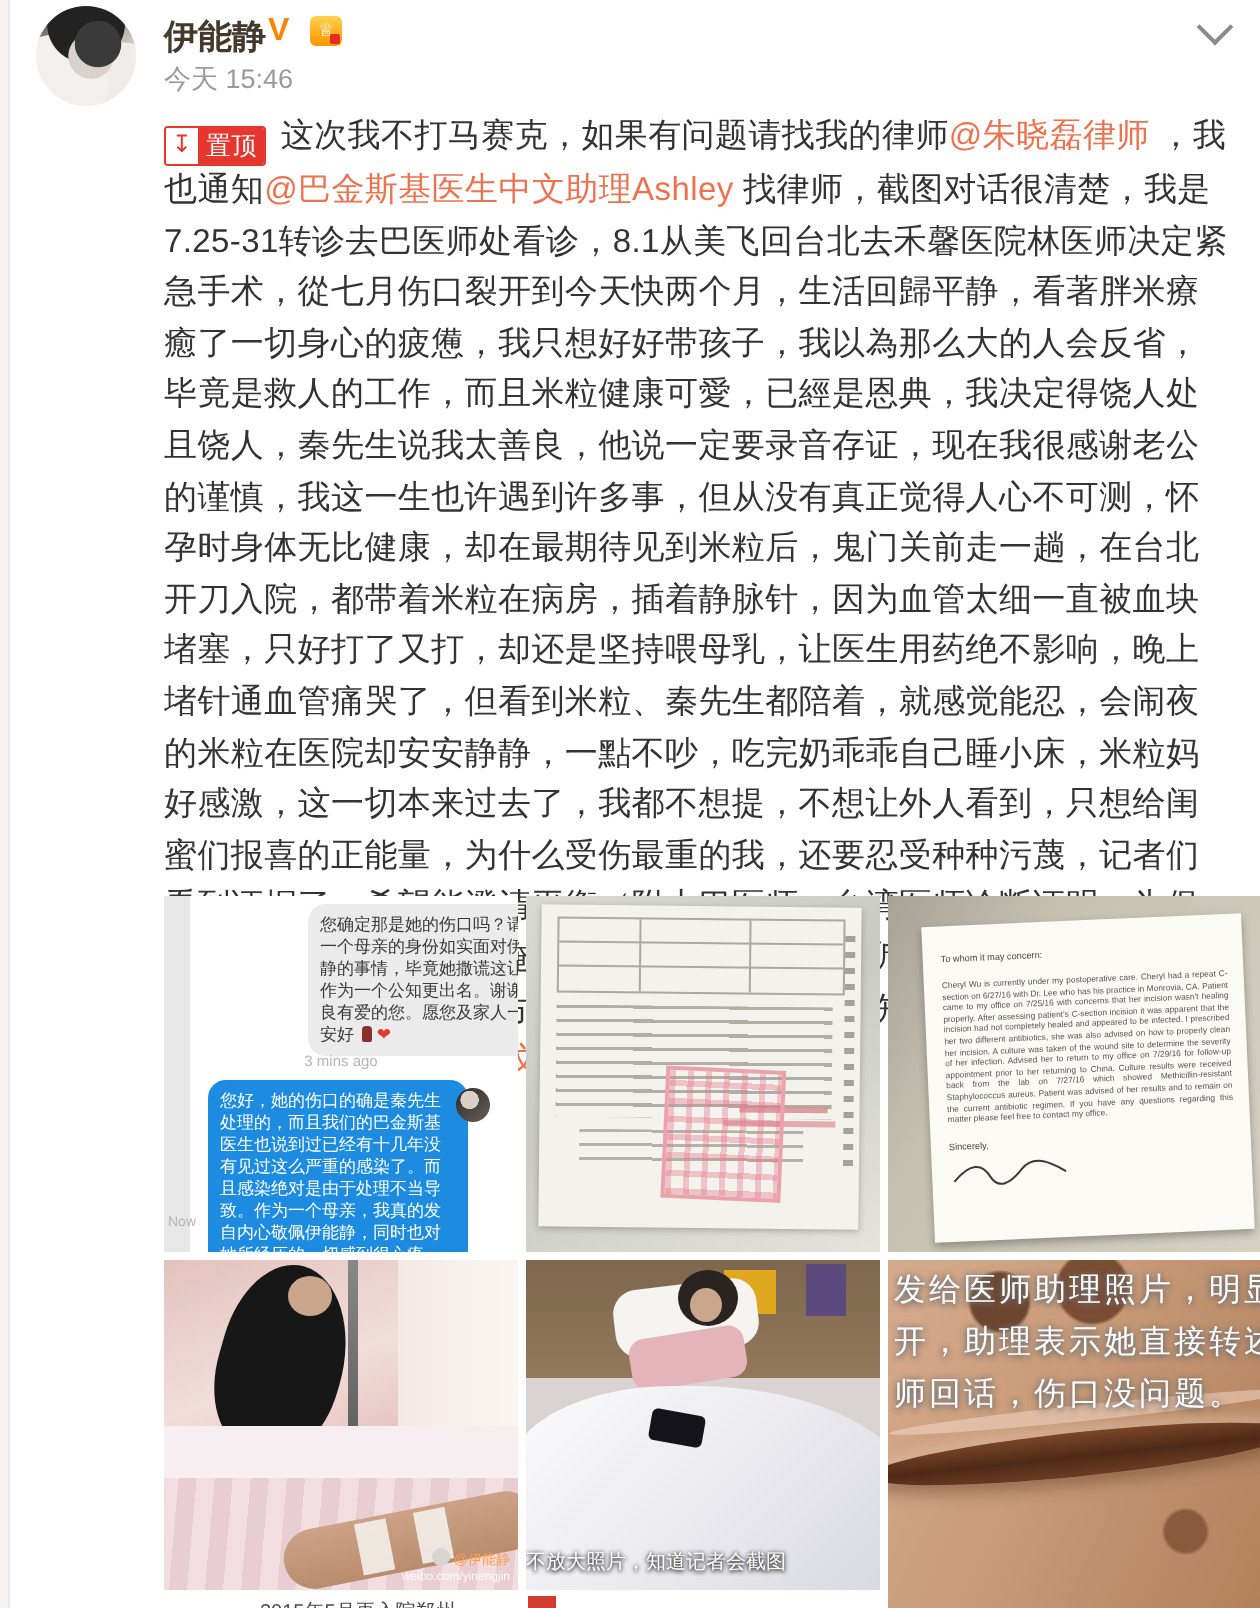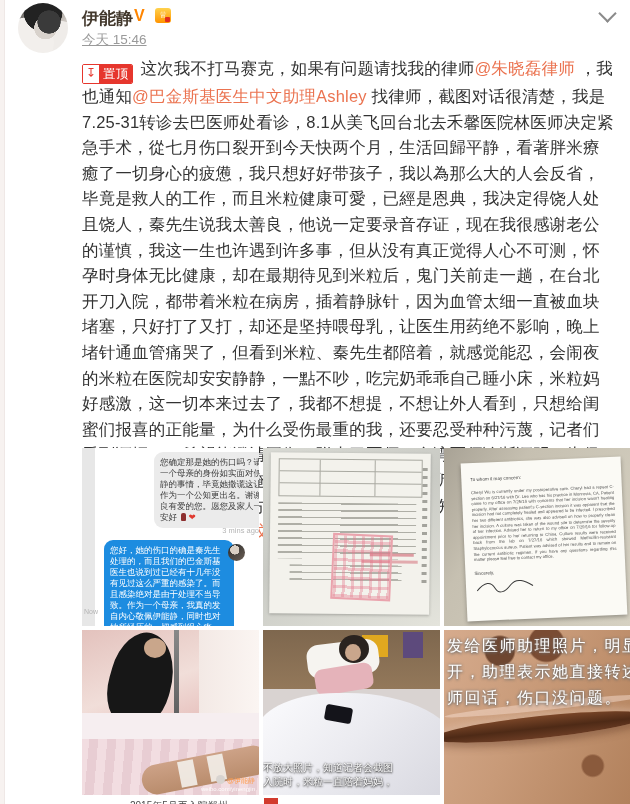--- a/index.html
+++ b/index.html
@@ -15,21 +15,21 @@
             radial-gradient(circle at 50% 18%, #222 0 40%, transparent 41%),
             radial-gradient(circle at 20% 80%, #f2efec 0 45%, transparent 46%),
             radial-gradient(circle at 85% 85%, #efece9 0 40%, transparent 41%),
             linear-gradient(150deg,#4a4a4a 0%,#9a948e 35%,#e9e4df 70%,#f4f1ee 100%);}
   .uname{position:absolute;left:82px;top:7px;font-size:17px;font-weight:bold;color:#43392d;}
   .vbadge{position:absolute;left:134px;top:7px;font-size:16px;font-weight:bold;color:#ff8500;}
   .vipicon{position:absolute;left:155px;top:8px;width:16px;height:15px;border-radius:3px;
            background:linear-gradient(180deg,#ffd24d,#ff9400);text-align:center;line-height:15px;
            font-size:9px;color:#fff;}
   .vipicon i{position:absolute;right:1px;bottom:1px;width:5px;height:5px;border-radius:1px;background:#e22d1f;}
-  .tstamp{position:absolute;left:82px;top:31px;font-size:13.5px;color:#9a9a9a;text-decoration:underline;}
+  .tstamp{position:absolute;left:82px;top:31px;font-size:13.5px;color:#9a9a9a;}
   .chev-down{position:absolute;right:16px;top:7px;width:11px;height:11px;border-right:2px solid #8a8a8a;
              border-bottom:2px solid #8a8a8a;transform:rotate(45deg);}
 
   
   .ptext{position:absolute;left:82px;top:56px;width:532px;font-size:16.5px;line-height:25.6px;
          color:#333;letter-spacing:.2px;}
   .pin{display:inline-flex;align-items:stretch;border:1px solid #e6362d;border-radius:2px;
        height:18px;vertical-align:-3px;margin-right:7px;overflow:hidden;}
   .pin .pic{width:16px;background:#fff;color:#e6362d;font-size:12px;line-height:17px;text-align:center;}
   .pin .ptx{background:#e6362d;color:#fff;font-size:12.5px;line-height:18px;padding:0 4px;}
@@ -43,21 +43,21 @@
   .c1{left:82px;width:177px;}  .c2{left:263px;width:177px;}  .c3{left:444px;width:186px;}
   .r1{top:448px;height:178px;} .r2{top:630px;height:165px;}
 
   
   .chat{background:#fff;}
   .chat-rail{position:absolute;left:0;top:0;width:13px;height:100%;background:#e7e7e7;}
   .bubble{position:absolute;border-radius:9px;padding:5px 6px;font-size:8.5px;line-height:11px;}
   .b-grey{left:72px;top:4px;width:118px;background:#ebebeb;color:#3a3a3a;}
   .b-grey .heart{color:#e03a2f;}
   .b-grey .person{display:inline-block;width:5px;height:8px;background:#8d2f2f;border-radius:2px 2px 1px 1px;margin:0 2px -1px 2px;}
-  .chat-time{position:absolute;left:0;top:78px;width:100%;text-align:right;font-size:7.5px;color:#b5b5b5;}
+  .chat-time{position:absolute;left:0;top:78px;width:100%;text-align:center;font-size:7.5px;color:#b5b5b5;}
   .b-blue{left:22px;top:92px;width:118px;background:#1d8ce0;color:#fff;}
   .mini-ava{position:absolute;right:14px;top:96px;width:17px;height:17px;border-radius:50%;
             background:radial-gradient(circle at 40% 35%,#d9cfc4 0 30%,transparent 31%),linear-gradient(140deg,#2a2a2a,#6b5f55);}
   .chat-now{position:absolute;left:2px;top:160px;font-size:7px;color:#b5b5b5;}
 
   
   .doc{background:linear-gradient(150deg,#d9dad4 0%,#c9cac4 45%,#e4e4dc 100%);}
   .doc-paper{position:absolute;left:7px;top:5px;right:10px;bottom:12px;background:#f3f2ec;
              transform:rotate(.6deg);box-shadow:0 1px 3px rgba(0,0,0,.25);}
   .doc-table{position:absolute;left:8px;top:6px;right:8px;height:36px;border:1px solid #a9a9a1;
@@ -218,21 +218,20 @@
     <div class="b2-sqy"></div>
     <div class="b2-sqp"></div>
     <div class="b2-pillow"></div>
     <div class="b2-hair"></div>
     <div class="b2-face"></div>
     <div class="b2-top"></div>
     <div class="b2-blanket"></div>
     <div class="b2-phone"></div>
     <div class="b2-ov">
       <div>不放大照片，知道记者会截图</div>
-      <div>入院时，米粒一直陪着妈妈，</div>
     </div>
   </div>
 
   <div class="cell c3 r2 wo">
     <div class="w-hl"></div>
     <div class="w-streak"></div>
     <div class="w-ov">
       <div>发给医师助理照片，明显裂</div>
       <div>开，助理表示她直接转述医</div>
       <div>师回话，伤口没问题。</div>

